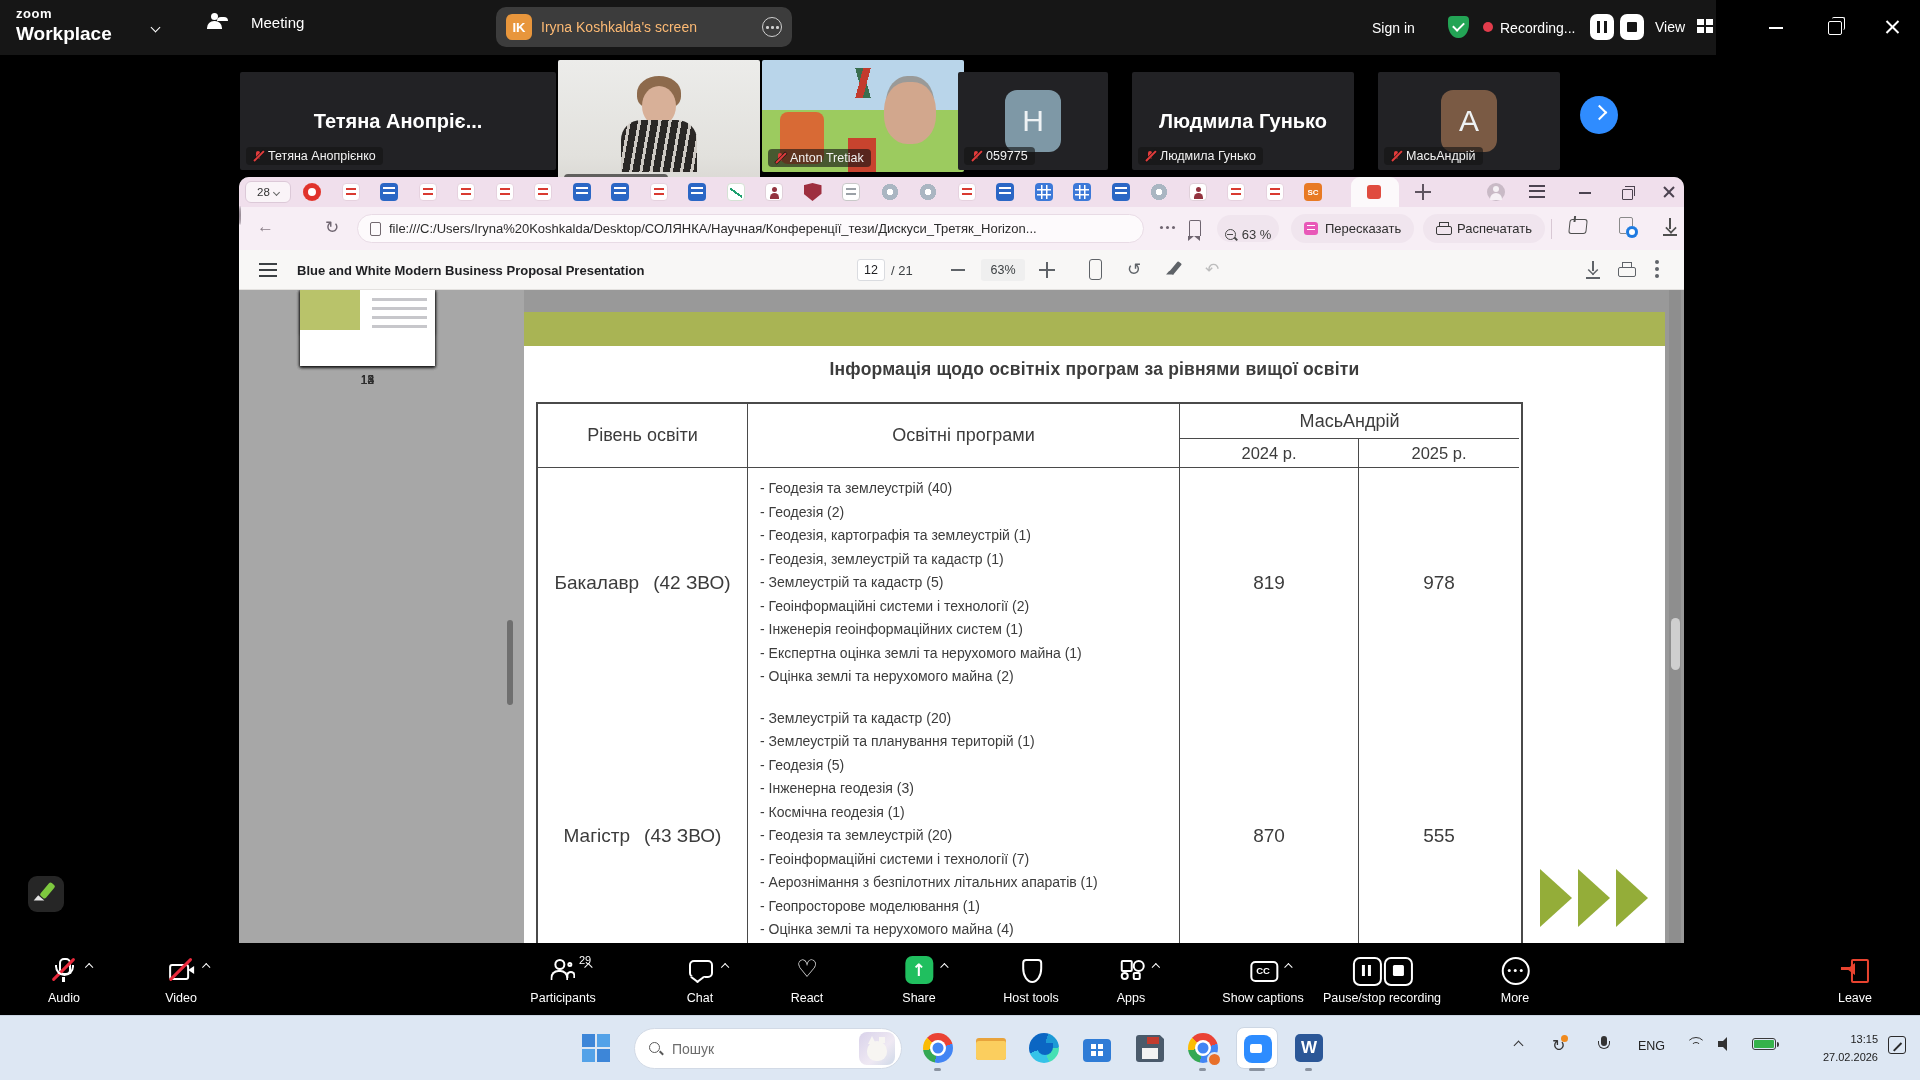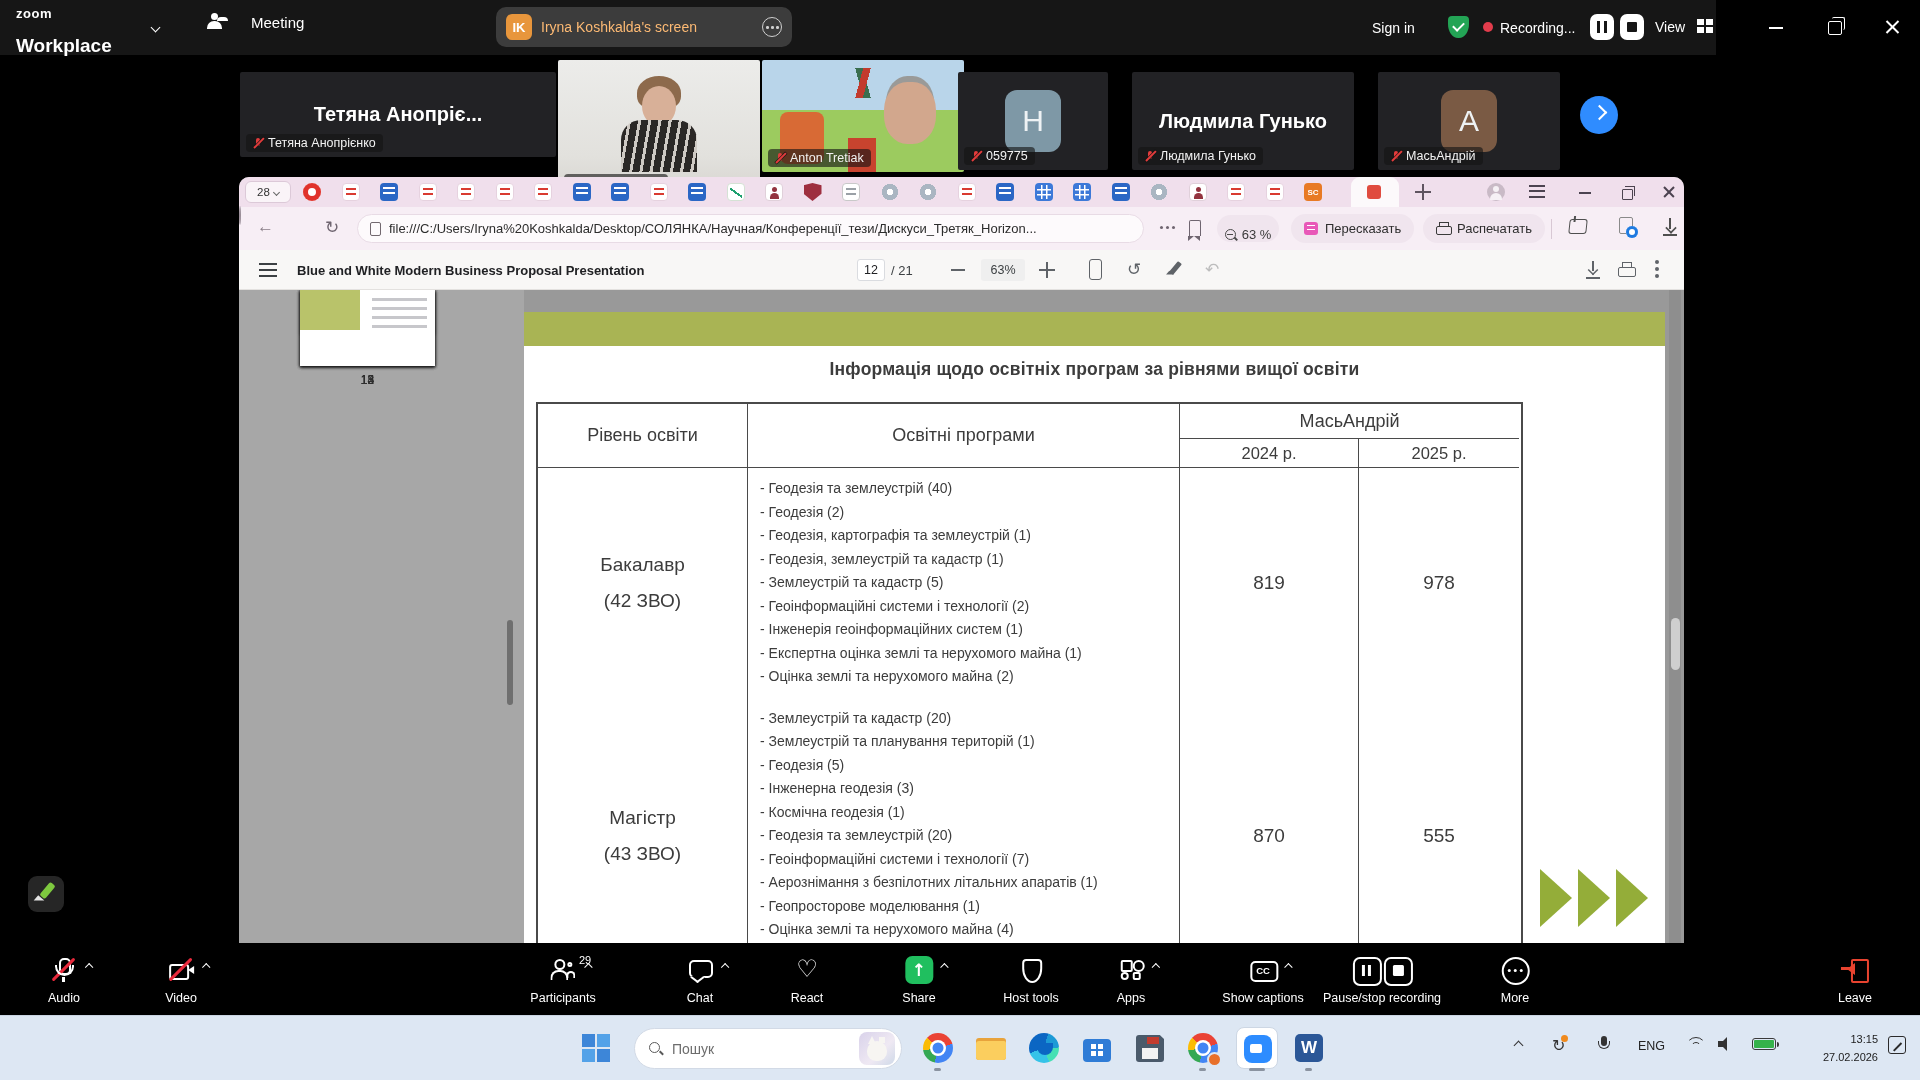--- a/index.html
+++ b/index.html
@@ -4,21 +4,21 @@
 <style>
   *{margin:0;padding:0;box-sizing:border-box;font-family:"Liberation Sans","DejaVu Sans",sans-serif}
   html,body{width:1920px;height:1080px;overflow:hidden;background:#000}
   :root{
     --olive:#a9b454; --olive2:#94ad39; --pink-tab:#f0dfec; --pink-addr:#f7eef5;
   }
   
   #topbar{position:absolute;left:0;top:0;width:1716px;height:55px;background:#161616;color:#fff}
   .brand{position:absolute;left:16px;top:7px;color:#fff;line-height:1}
   .brand .b1{font-size:13px;font-weight:bold;letter-spacing:.5px}
-  .brand .b2{font-size:19px;font-weight:bold;margin-top:16px}
+  .brand .b2{font-size:19px;font-weight:bold;margin-top:4px}
   .caret{display:inline-block;border:solid #fff;border-width:0 1.6px 1.6px 0;padding:3px;transform:rotate(45deg)}
   .caret.up{transform:rotate(-135deg)}
   #brand-caret{position:absolute;left:152px;top:24px}
   #meeting-tab{position:absolute;left:205px;top:13px;display:flex;align-items:center;gap:24px;font-size:15px}
   .ppl-ico{width:22px;height:18px;position:relative}
   .ppl-ico::before{content:"";position:absolute;left:6px;top:0;width:7px;height:7px;border-radius:50%;background:#fff}
   .ppl-ico::after{content:"";position:absolute;left:2px;top:8px;width:15px;height:8px;border-radius:7px 7px 0 0;background:#fff;box-shadow:8px -6px 0 -2px #fff}
   #share-pill{position:absolute;left:496px;top:7px;width:296px;height:40px;background:#3c3c3c;border-radius:10px;display:flex;align-items:center;padding:0 10px;gap:9px}
   #share-pill .ik{width:26px;height:26px;border-radius:6px;background:#e8963c;color:#fff;font-size:13px;font-weight:bold;display:flex;align-items:center;justify-content:center}
   #share-pill .txt{font-size:14px;color:#fdba74;flex:1}
@@ -45,21 +45,21 @@
   #w-min::before{content:"";position:absolute;left:7px;top:15px;width:14px;height:2px;background:#fff}
   #w-max::before{content:"";position:absolute;left:8px;top:9px;width:12px;height:12px;border:1.6px solid #fff;border-radius:2px}
   #w-max::after{content:"";position:absolute;left:12px;top:5px;width:12px;height:12px;border-top:1.6px solid #fff;border-right:1.6px solid #fff;border-radius:2px}
   #w-close::before,#w-close::after{content:"";position:absolute;left:6px;top:14px;width:17px;height:2px;background:#fff}
   #w-close::before{transform:rotate(45deg)} #w-close::after{transform:rotate(-45deg)}
   #w-min{left:1762px} #w-max{left:1820px} #w-close{left:1878px}
 
   
   #strip{position:absolute;left:0;top:55px;width:1920px;height:122px}
   .tile{position:absolute;background:#222225;border-radius:2px;overflow:hidden}
-  #strip>div:nth-of-type(1) .tile{left:240px;top:17px;width:316px;height:85px}
+  #strip>div:nth-of-type(1) .tile{left:240px;top:17px;width:316px;height:98px}
   #strip>div:nth-of-type(2) .tile{left:558px;top:5px;width:202px;height:137px}
   #strip>div:nth-of-type(3) .tile{left:762px;top:5px;width:202px;height:112px}
   #strip>div:nth-of-type(4) .tile{left:958px;top:17px;width:150px;height:98px}
   #strip>div:nth-of-type(5) .tile{left:1132px;top:17px;width:222px;height:98px}
   #strip>div:nth-of-type(6) .tile{left:1378px;top:17px;width:182px;height:98px}
   .big-name{position:absolute;inset:0;display:flex;align-items:center;justify-content:center;color:#fff;font-size:20px;font-weight:bold;white-space:nowrap}
   .big-name:empty{display:none}
   .tile .avatar{position:absolute;left:50%;top:50%;transform:translate(-50%,-50%);width:56px;height:62px;border-radius:12px;color:#eef2f4;font-size:30px;display:flex;align-items:center;justify-content:center}
   .tile .avatar:empty{display:none}
   .scene{position:absolute;inset:0;display:none}
@@ -231,21 +231,21 @@
   .trow{display:grid;grid-template-columns:210px 432px 179px 160px}
   .cell{border-right:1.5px solid #4a4a4a;border-bottom:1.5px solid #4a4a4a;display:flex;align-items:center;justify-content:center}
   .cell:last-child{border-right:none}
   #thead1{display:grid;grid-template-columns:210px 432px 339px}
   #thead1 .cell{height:64px;font-size:18px}
   #thead1 .cont-cell{flex-direction:column;padding:0;align-items:stretch;height:64px}
   .cont-top{height:35px;display:flex;align-items:center;justify-content:center;border-bottom:1.5px solid #4a4a4a;font-size:18px}
   .cont-years{display:grid;grid-template-columns:179px 160px;height:28px}
   .cont-years span{display:flex;align-items:center;justify-content:center;font-size:16.5px;border-right:0}
   .cont-years span:first-child{border-right:1.5px solid #4a4a4a}
-  .body-row .level{flex-direction:column;gap:14px;font-size:19px;text-align:left}
+  .body-row .level{flex-direction:row;gap:14px;font-size:19px;text-align:left}
   .body-row .progs{display:block;padding:9px 12px;font-size:14px;line-height:23.5px}
   .prog{white-space:nowrap}
   .prog::before{content:"- "}
   .body-row .num{font-size:19px}
   .body-row:last-child .cell{border-bottom:none}
   #arrows{position:absolute;left:1016px;top:557px;width:120px;height:60px;display:flex;gap:6px}
   .arrow-tri{width:0;height:0;border-top:29px solid transparent;border-bottom:29px solid transparent;border-left:32px solid var(--olive2)}
   #main-scroll{position:absolute;left:1145px;top:0;width:12px;height:653px;background:#8e8e8e}
   #main-thumb{position:absolute;left:1.5px;top:328px;width:9px;height:52px;border-radius:5px;background:#cfcfcf}
 

